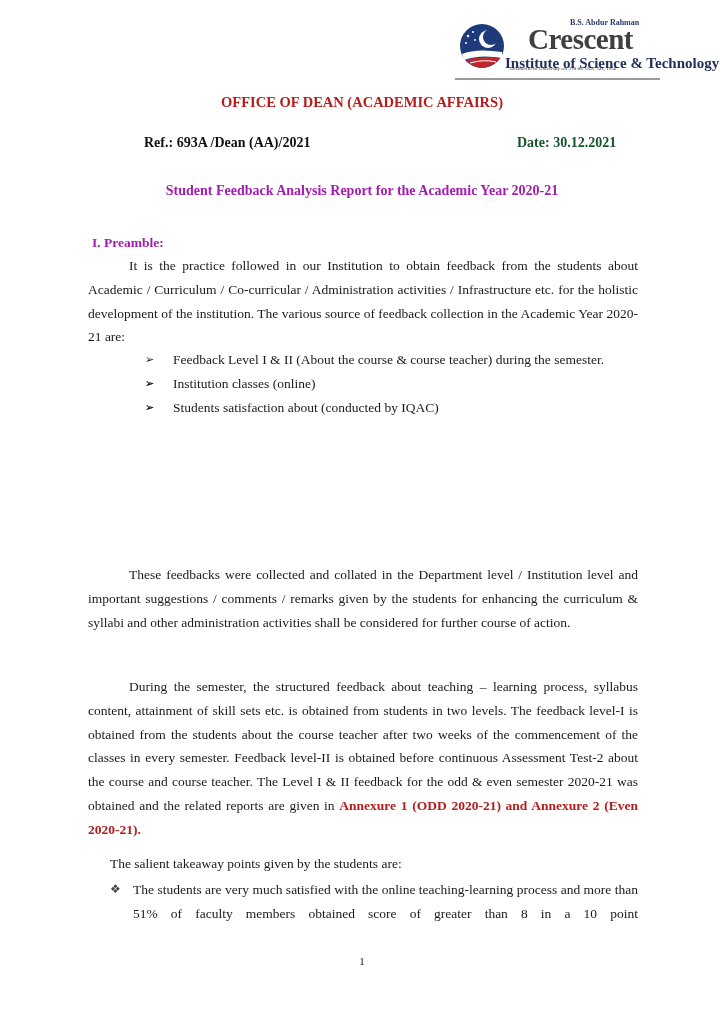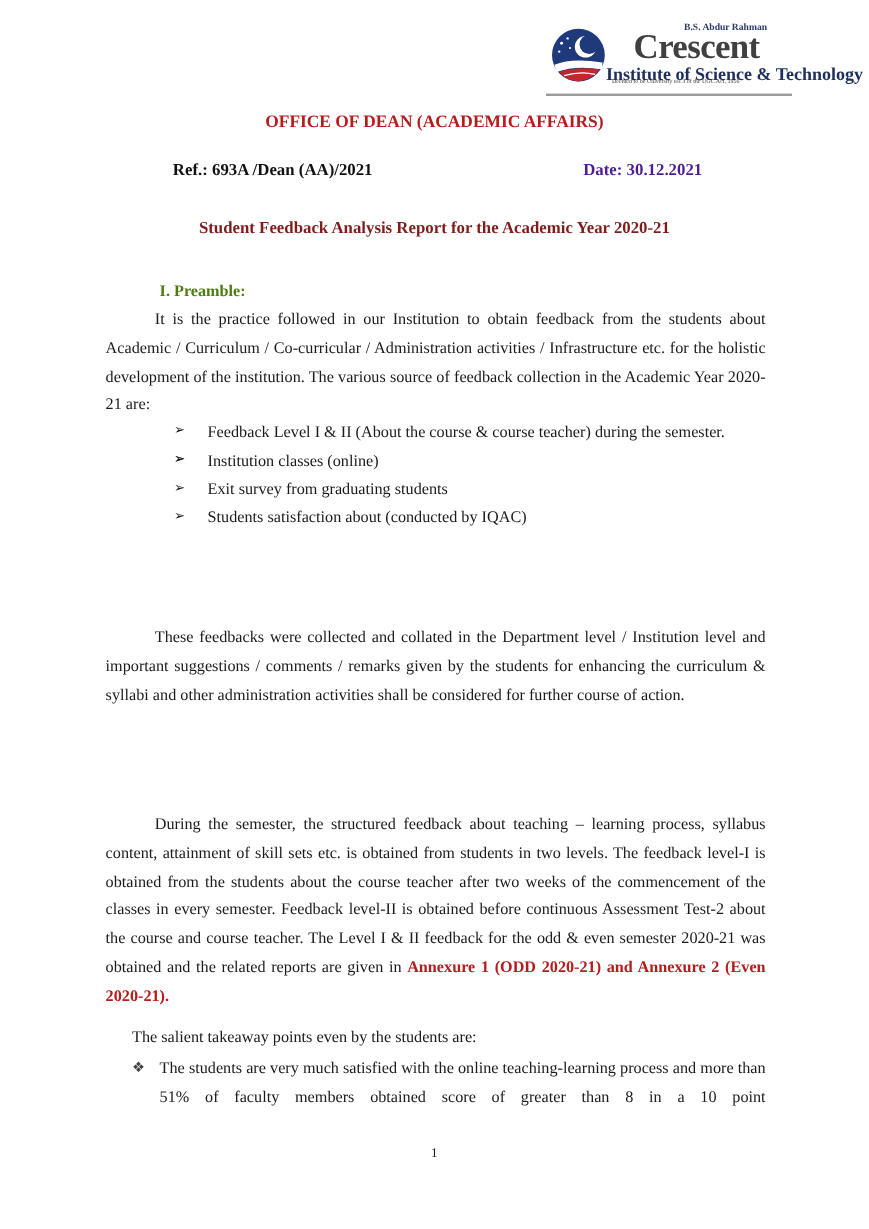--- a/index.html
+++ b/index.html
@@ -12,25 +12,25 @@
     .logo-emblem { position: absolute; left: 0; top: 4px; width: 48px; height: 48px; }
     .logo-top { position: absolute; left: 112px; top: 0px; font-size: 8px; color: #2b3a6b; font-weight: bold; white-space: nowrap; }
     .logo-name { position: absolute; left: 48px; top: 6px; font-size: 29px; font-weight: bold; color: #404040; letter-spacing: -0.5px; line-height: 30px; margin-left: 22px; }
     .logo-sub { position: absolute; left: 47px; top: 37px; font-size: 15px; color: #1f2f5a; white-space: nowrap; font-weight: bold; }
     .logo-tag { position: absolute; left: 52px; top: 48px; font-size: 5px; color: #333; white-space: nowrap; }
     .header-rule { position: absolute; left: 455px; top: 78px; width: 205px; height: 2px; background: #9a9a9a; }
 
     .title-main { position: absolute; left: 0; width: 724px; top: 94px; text-align: center;
                   font-size: 14.5px; font-weight: bold; color: #b51c1c; }
     .ref { position: absolute; left: 108px; top: 135px; font-size: 14px; font-weight: bold; color: #111; margin-left: 36px; }
-    .date { position: absolute; left: 486px; top: 135px; font-size: 14px; font-weight: bold; color: #4c1d95; }
+    .date { position: absolute; left: 517px; top: 135px; font-size: 14px; font-weight: bold; color: #14532d; }
     .report-title { position: absolute; left: 0; width: 724px; top: 183px; text-align: center;
-                    font-size: 14px; font-weight: bold; color: #7f1d1d; }
+                    font-size: 14px; font-weight: bold; color: #a21caf; }
 
-    .section-head { position: absolute; font-size: 13.5px; font-weight: bold; color: #4d7c0f; margin-left: 41px; }
+    .section-head { position: absolute; font-size: 13.5px; font-weight: bold; color: #a21caf; }
     .para { position: absolute; left: 88px; width: 550px; font-size: 13.5px; line-height: 23.8px;
             text-align: justify; text-align-last: left; color: #1a1a1a; }
     .para .indent { display: inline-block; width: 41px; }
     .red-bold { color: #b51c1c; font-weight: bold; }
 
     .bullets { position: absolute; left: 145px; width: 493px; margin: 0; padding: 0; list-style: none;
                font-size: 13.5px; line-height: 23.8px; }
     .bullets li { position: relative; padding-left: 28px; text-align: justify; text-align-last: left; }
     .bullets li .mark { position: absolute; left: 0; top: 0; font-size: 11px; }
 
@@ -72,27 +72,27 @@
   <div class="date">Date: 30.12.2021</div>
   <div class="report-title">Student Feedback Analysis Report for the Academic Year 2020-21</div>
 
   <div class="section-head" style="left:92px; top:235px;">I.  Preamble:</div>
   <div class="para" style="top:254px;"><span class="indent"></span><span>It is the practice followed in our Institution to obtain feedback from the students about Academic / Curriculum / Co-curricular / Administration activities / Infrastructure etc. for the holistic development of the institution. The various source of feedback collection in the Academic Year 2020-21 are:</span></div>
 
   <ul class="bullets" style="top:348px;">
     <li><span class="mark">➢</span><span>Feedback Level I &amp; II (About the course &amp; course teacher) during the semester.</span></li>
     <li><span class="mark">➢</span></li>
     <li><span class="mark">➢</span><span>Institution classes (online)</span></li>
-    <li><span class="mark">➢</span><span>Exit survey from graduating students</span></li>
+    <li><span class="mark">➢</span></li>
     <li><span class="mark">➢</span><span>Students satisfaction about (conducted by IQAC)</span></li>
   </ul>
 
-  <div class="para" style="top:519px;"><span class="indent"></span><span>These feedbacks were collected and collated in the Department level / Institution level and important suggestions / comments / remarks given by the students for enhancing the curriculum &amp; syllabi and other administration activities shall be considered for further course of action.</span></div>
+  <div class="para" style="top:563px;"><span class="indent"></span><span>These feedbacks were collected and collated in the Department level / Institution level and important suggestions / comments / remarks given by the students for enhancing the curriculum &amp; syllabi and other administration activities shall be considered for further course of action.</span></div>
 
   <div class="para" style="top:675px;"><span class="indent"></span><span>During the semester, the structured feedback about teaching – learning process, syllabus content, attainment of skill sets etc. is obtained from students in two levels. The feedback level-I is obtained from the students about the course teacher after two weeks of the commencement of the classes in every semester. Feedback level-II is obtained before continuous Assessment Test-2 about the course and course teacher. The Level I &amp; II feedback for the odd &amp; even semester 2020-21 was obtained and the related reports are given in </span><span class="red-bold">Annexure 1 (ODD 2020-21) and Annexure 2 (Even 2020-21).</span></div>
 
-  <div class="takeaway-intro">The salient takeaway points even by the students are:</div>
+  <div class="takeaway-intro">The salient takeaway points given by the students are:</div>
   <ul class="diamond-list">
     <li><span class="mark">❖</span><span>The students are very much satisfied with the online teaching-learning process and more than 51% of faculty members obtained score of greater than 8 in a 10 point</span></li>
   </ul>
 
   <div class="page-number">1</div>
 </div>
 
 </body></html>

